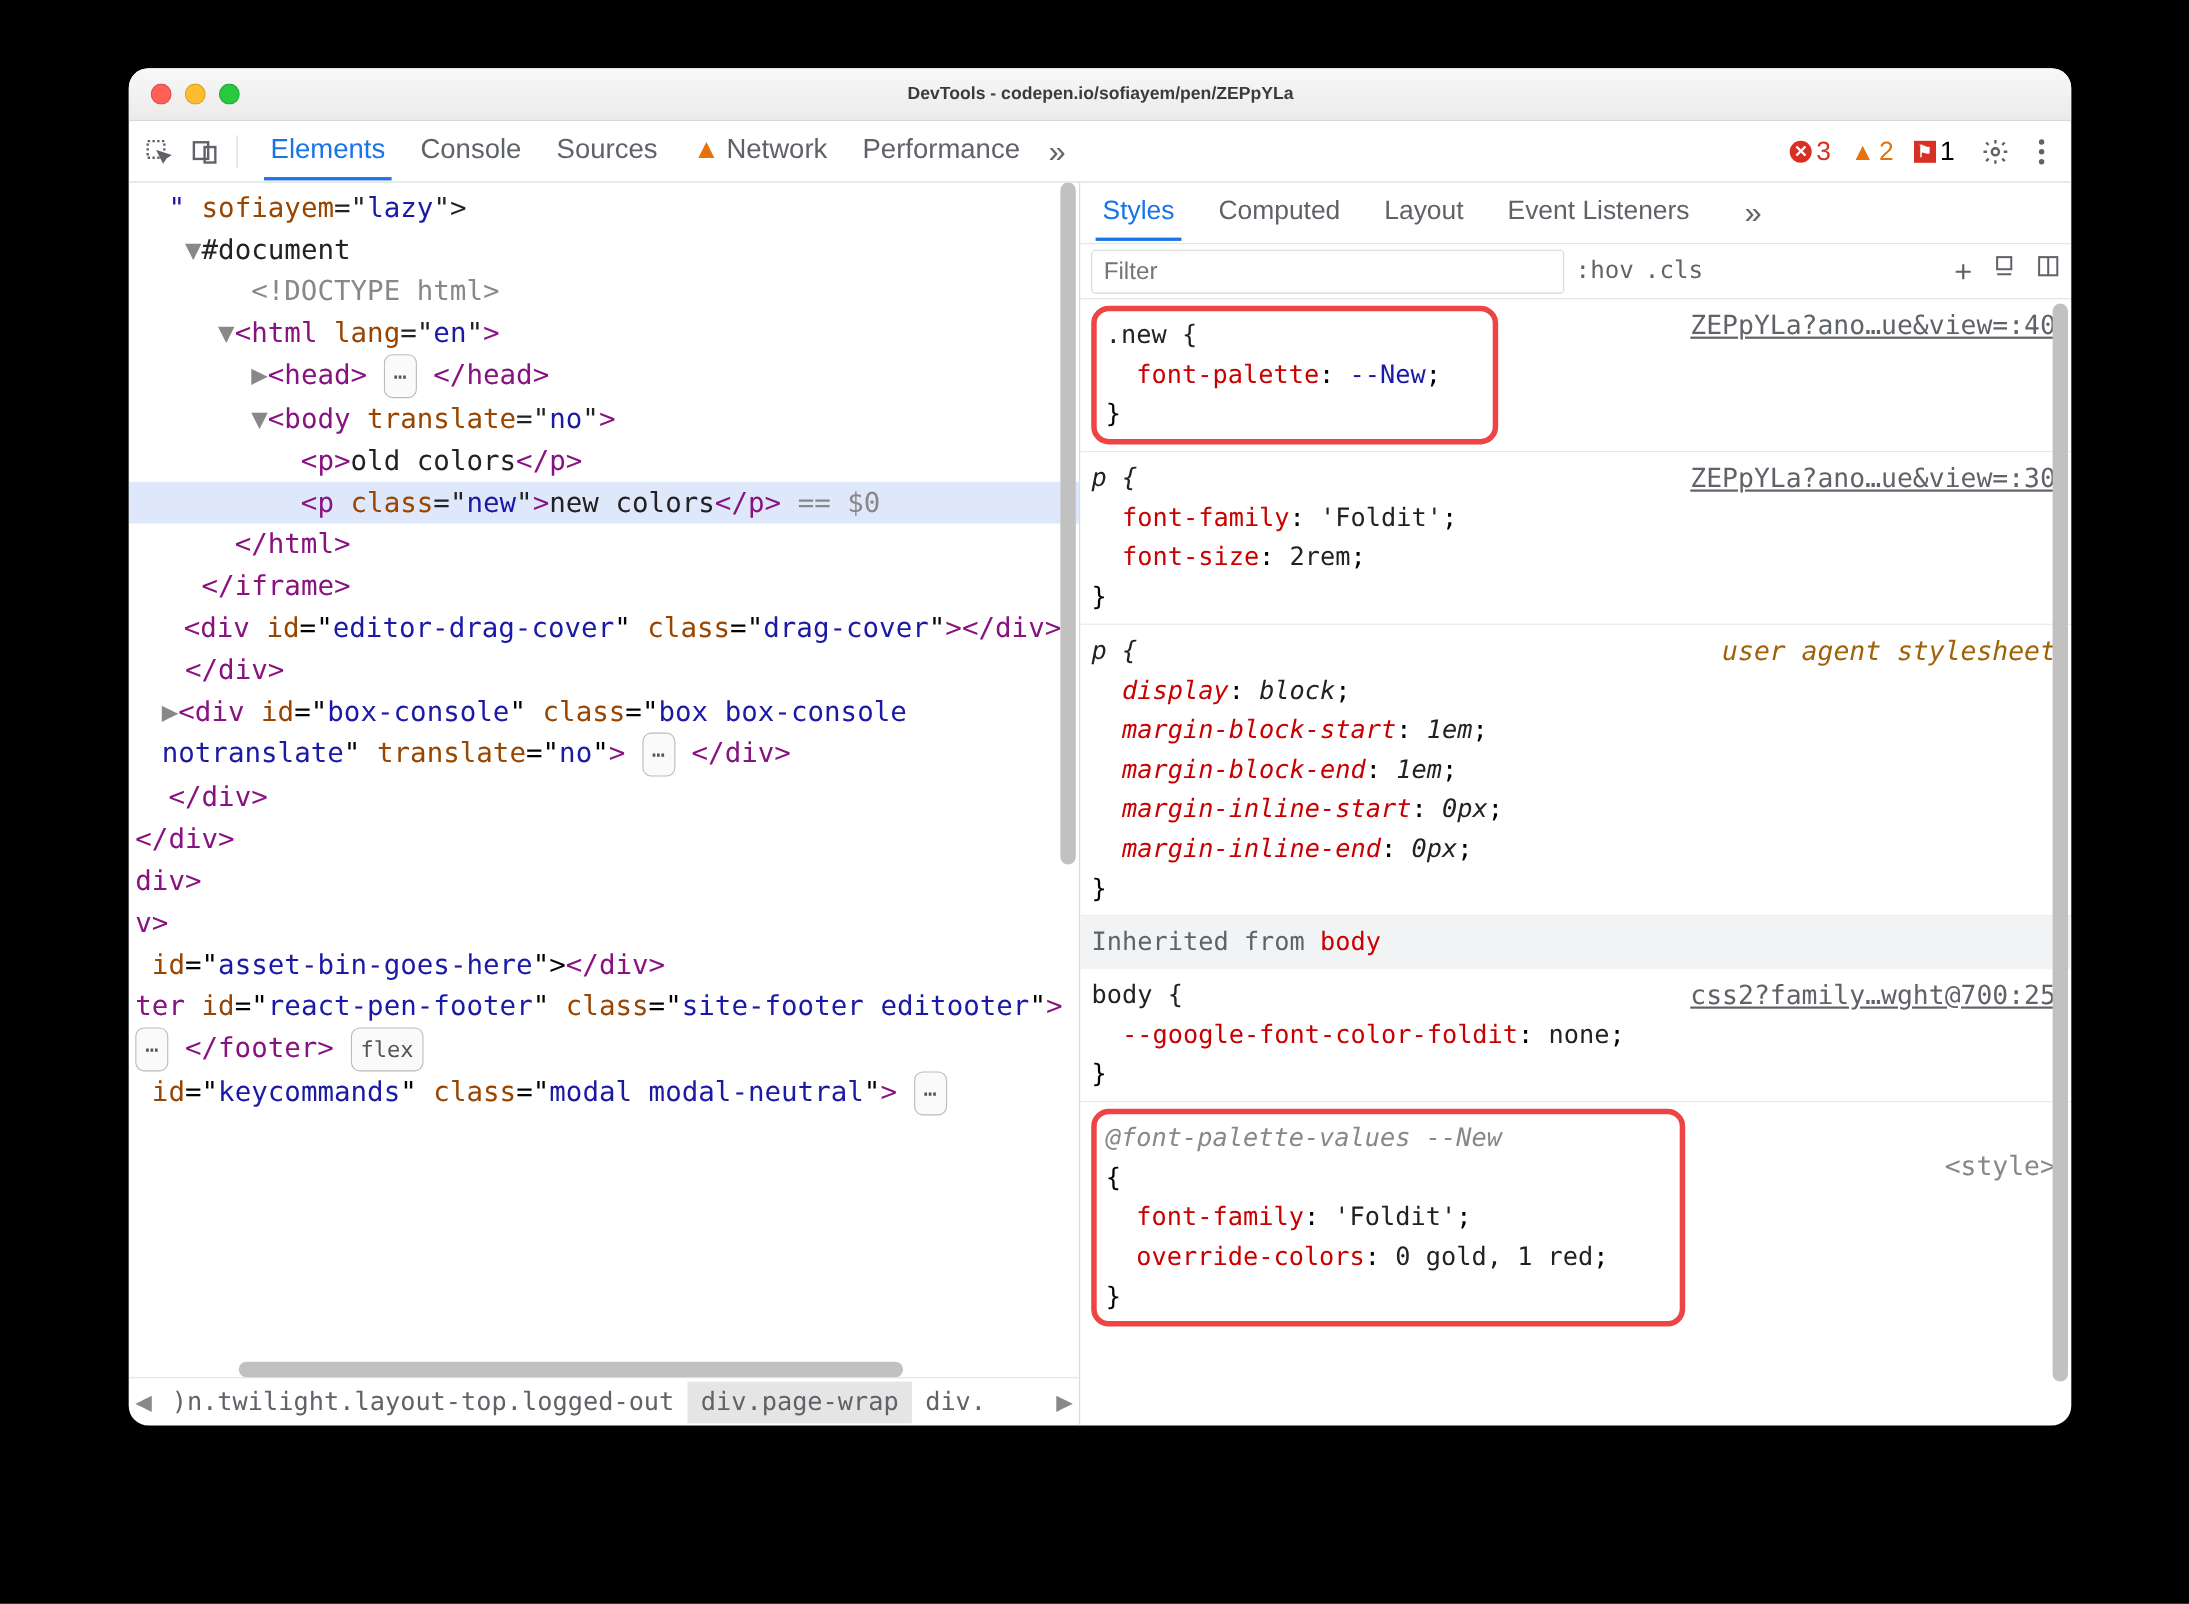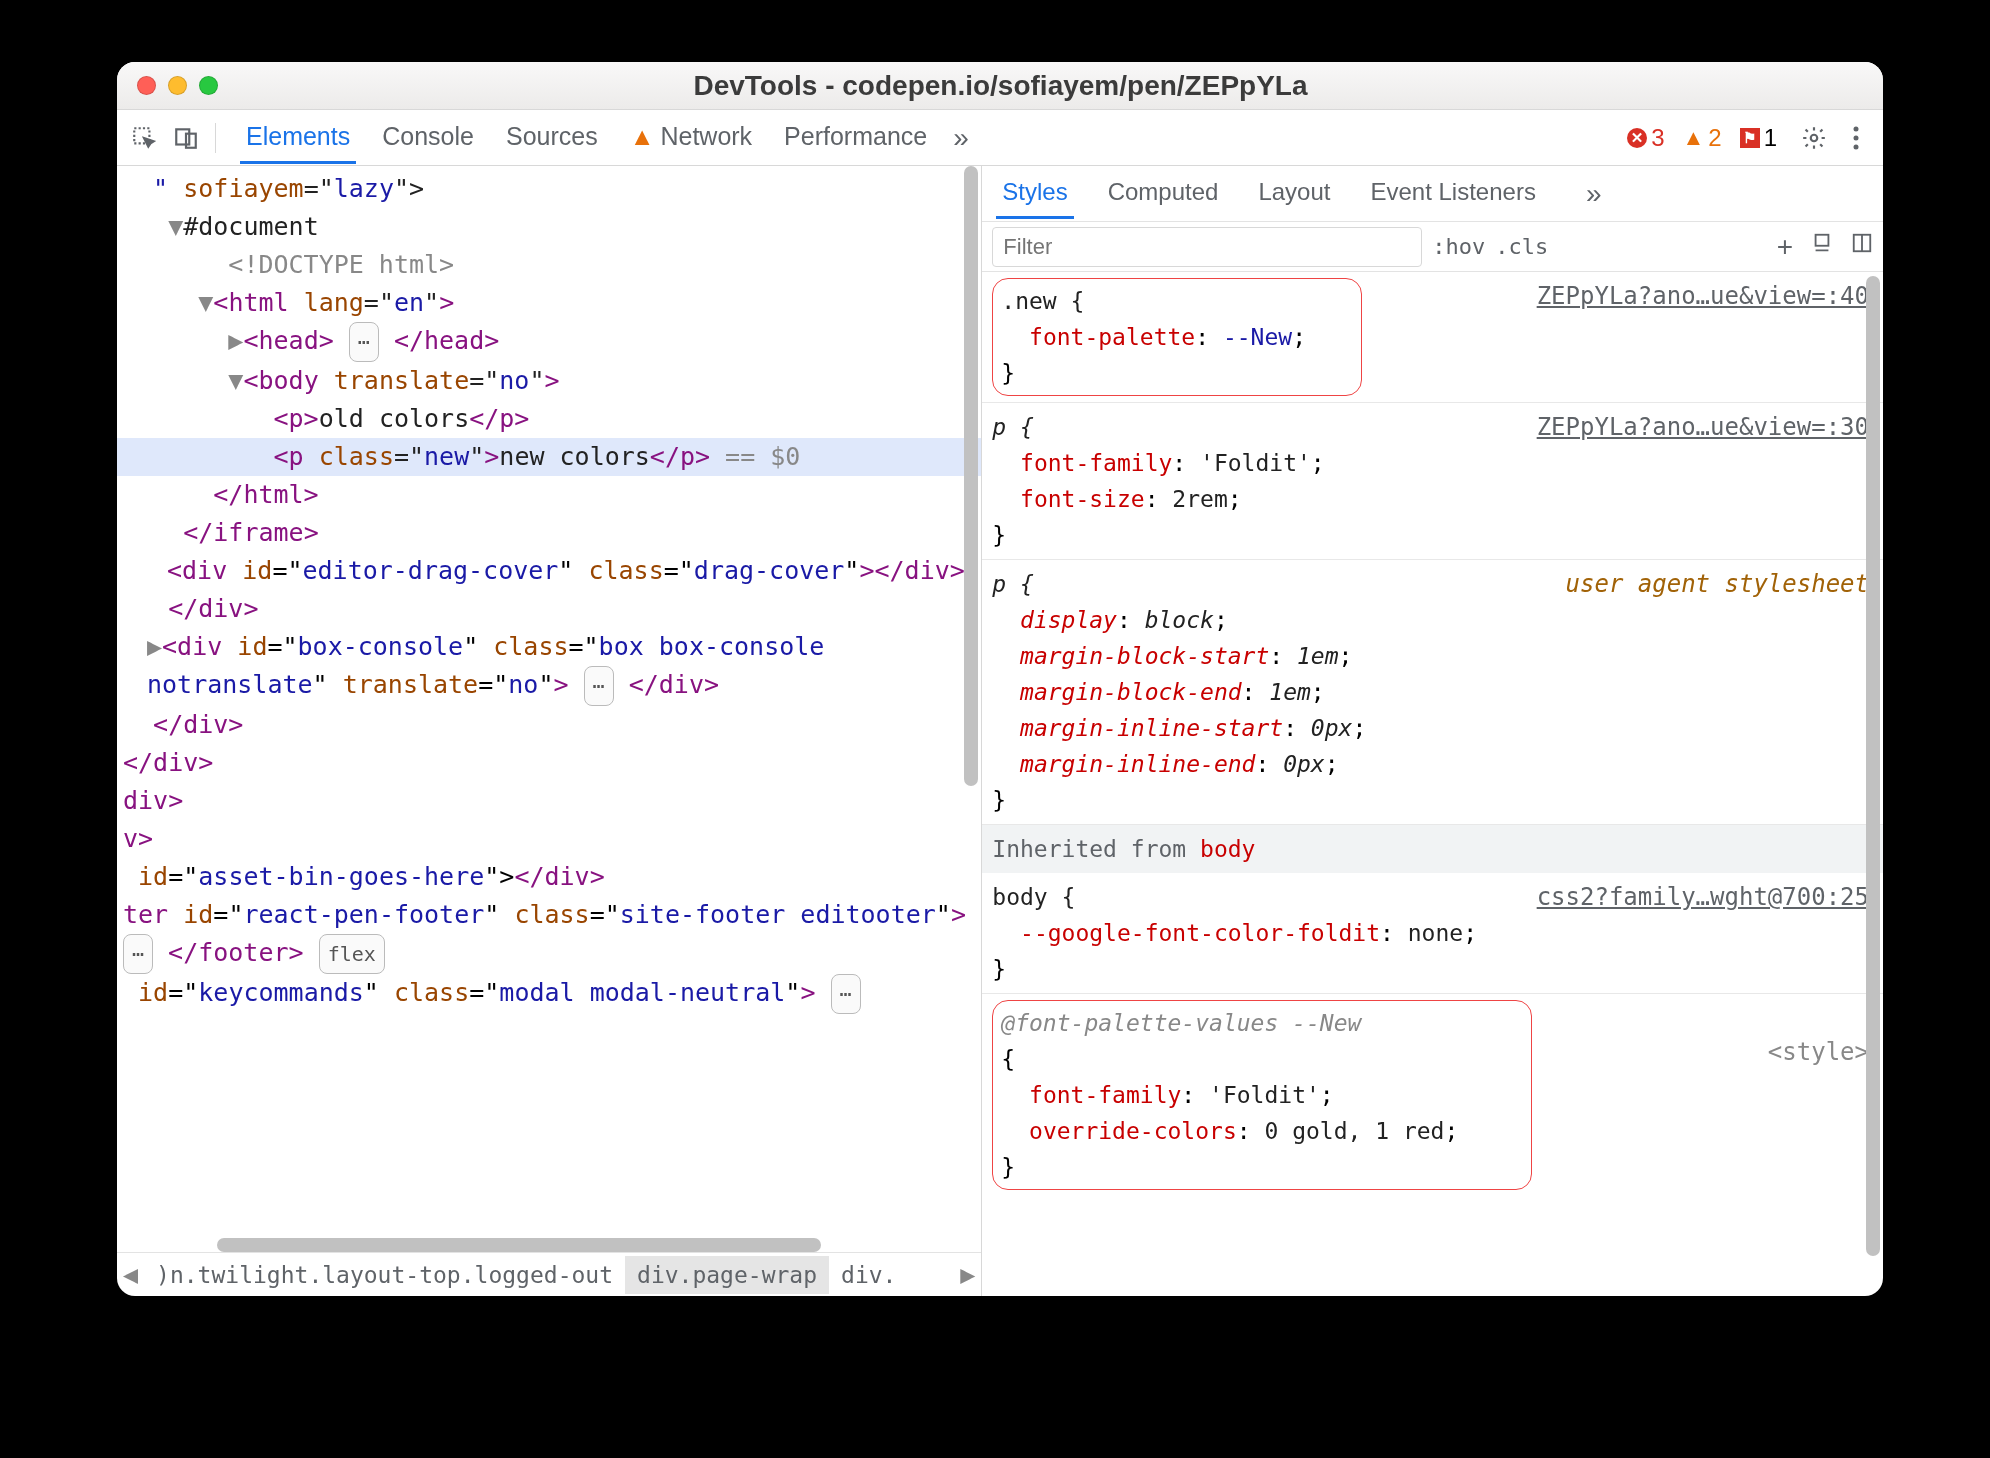--- a/index.html
+++ b/index.html
@@ -29,21 +29,21 @@
     height: 48px;
     background: linear-gradient(#f9f8f8,#ecebea);
     border-bottom: 1px solid #d8d8d8;
     display: flex;
     align-items: center;
     position: relative;
   }
   .traffic { display: flex; gap: 12px; margin-left: 20px; }
   .tbtn { width: 19px; height: 19px; border-radius: 50%; border: 0.5px solid rgba(0,0,0,0.15); }
   .tred { background:#ff5f57;} .tyellow{background:#febc2e;} .tgreen{background:#28c840;}
-  .title { position:absolute; left:1px; right:0; text-align:center; color:#3b3b3b; font-size:28px; font-weight:600; pointer-events:none; }
+  .title { position:absolute; left:1px; right:0; text-align:center; color:#3b3b3b; font-size:16px; font-weight:600; pointer-events:none; }
   .toolbar {
     height: 56px;
     border-bottom: 1px solid #d8d8d8;
     display: flex;
     align-items: center;
     padding: 0 8px;
     gap: 4px;
   }
   .tool-icon { width:38px; height:38px; display:flex;align-items:center;justify-content:center; color:#5f6368; border-radius:4px; }
   .tabs { display:flex; gap: 20px; margin-left: 14px; }
@@ -77,21 +77,21 @@
   .filter-input{flex:0 0 auto;width:430px;border:1px solid #d8d8d8;border-radius:4px;padding:6px 10px;font-size:22px;color:#888;}
   .fb-btn{color:#5f6368;font-size:22px;}
   .fb-icons{margin-left:auto;display:flex;gap:18px;}
   .styles{flex:1;overflow:auto;font-size:23px;line-height:36px;}
   .rule{border-bottom:1px solid #e8e8e8;padding:6px 10px 6px 10px;position:relative;}
   .rule .src{position:absolute;right:14px;top:6px;color:#5f6368;font-size:24px;text-decoration:underline;}
   .rule .src.nolink{text-decoration:none;font-style:italic;color:#a16207;}
   .prop{color:#c80000;}
   .val{color:#222;}
   .sel-txt{color:#222;}
-  .hl-box{border:1px solid #ef4444;border-radius:16px;padding:4px 8px;}
+  .hl-box{border:5px solid #ef4444;border-radius:16px;padding:4px 8px;}
   .inherit{background:#f1f3f4;padding:6px 10px;color:#5f6368;font-size:23px;}
   .inherit .body{color:#c80000;font-family:Menlo,monospace;}
   .gear svg, .dots svg {display:block;}
 </style>
 </head>
 <body>
 
 <div class="window">
   <div class="titlebar">
     <div class="traffic">

